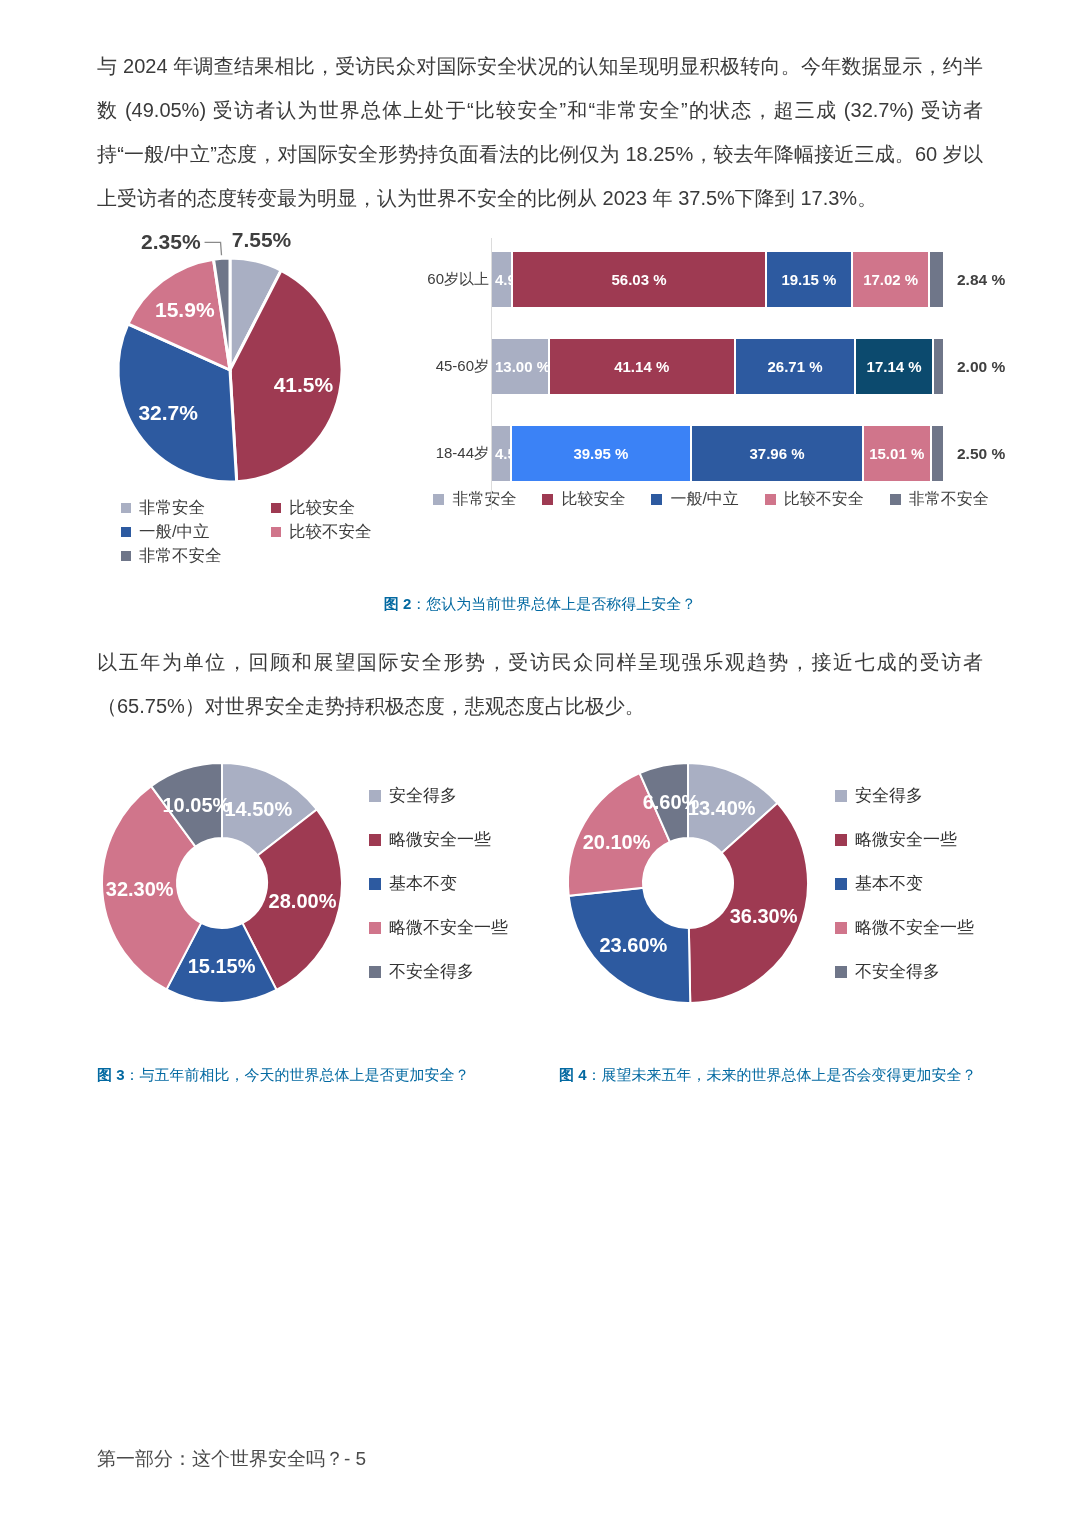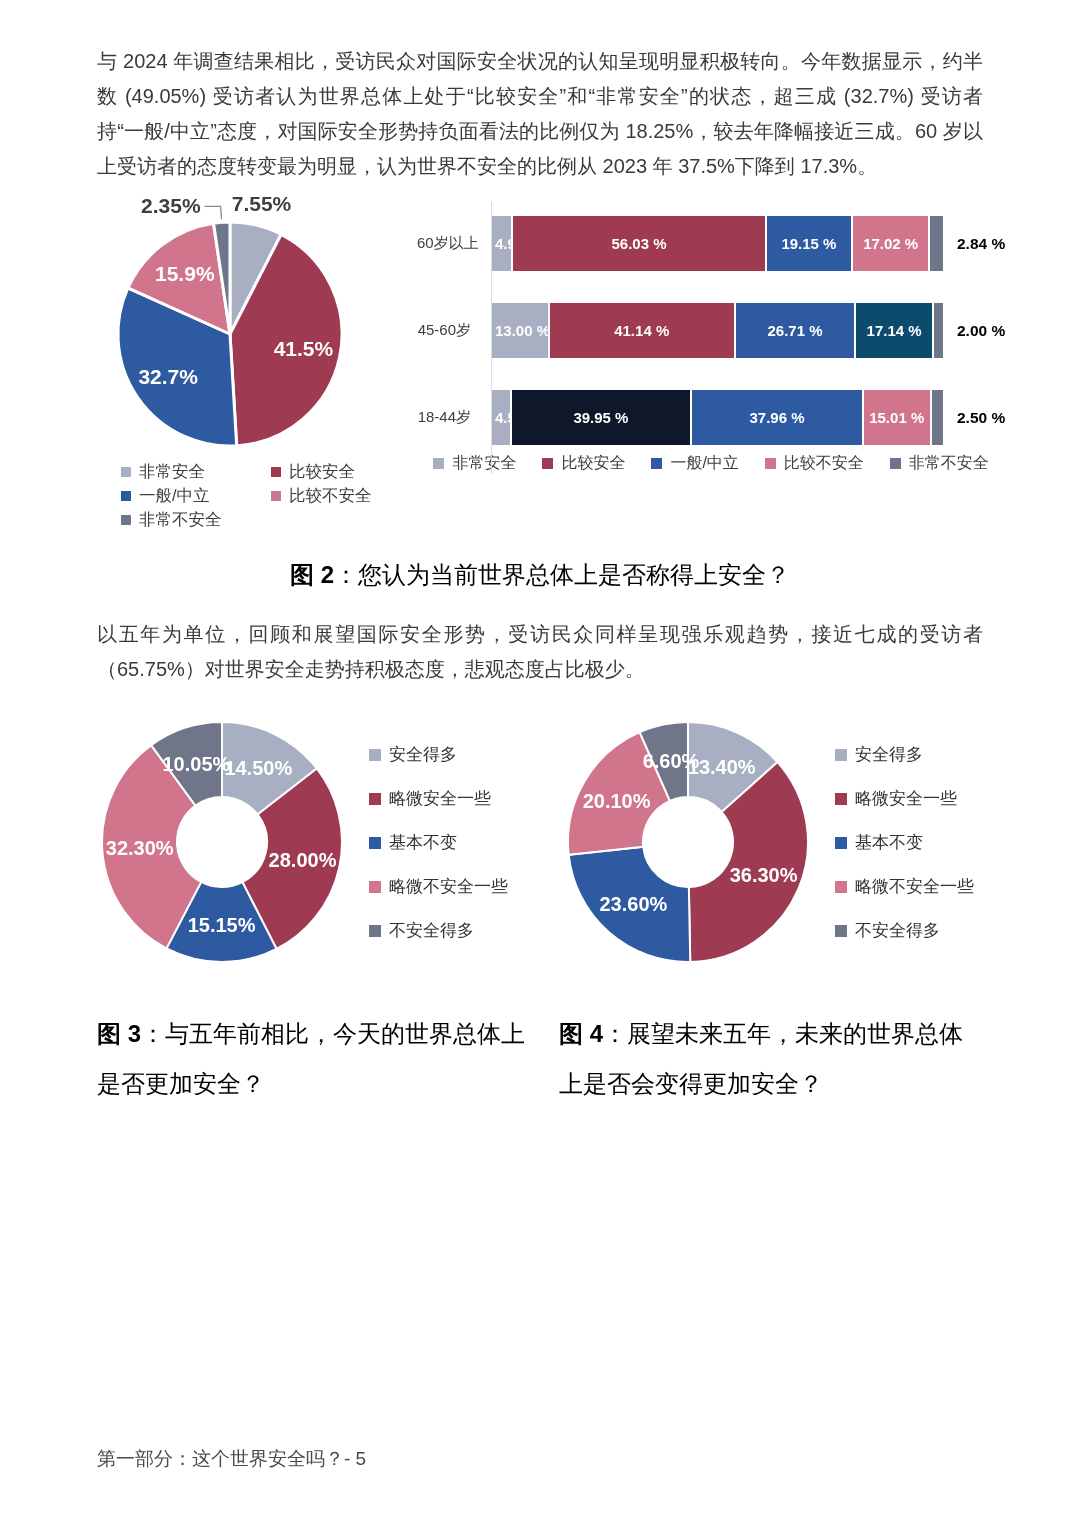--- a/index.html
+++ b/index.html
@@ -5,47 +5,47 @@
   html,body{margin:0;padding:0;background:#fff;}
   body{font-family:"Liberation Sans","DejaVu Sans",sans-serif;}
   *{box-sizing:border-box;}
   .page{position:relative;width:1080px;height:1527px;background:#ffffff;overflow:hidden;}
   .content{padding:0 97px;}
 
   .title-row{margin-top:138px;display:flex;align-items:center;}
   .title-accent{width:6px;height:32px;background:#2E5394;margin-right:16px;flex:none;}
   .page-title{margin:0;font-size:29px;font-weight:700;color:#2E5394;letter-spacing:1px;}
 
-  .para{font-size:20px;line-height:35px;color:#3a3a3a;text-align:justify;margin:0;}
+  .para{font-size:20px;line-height:44px;color:#3a3a3a;text-align:justify;margin:0;}
   .para1{margin-top:44px;}
   .para2{margin-top:26px;}
 
   .charts-row{margin-top:10px;display:flex;align-items:flex-start;width:906px;}
   .pie-block{width:308px;flex:none;}
   .pie-svg{display:block;}
   .pie-legend{display:grid;grid-template-columns:150px auto;row-gap:2px;margin:2px 0 0 24px;font-size:16.5px;color:#3d3d3d;}
   .legend-item{display:flex;align-items:center;white-space:nowrap;}
   .swatch{width:11px;height:11px;display:inline-block;flex:none;margin-right:8px;}
   .pie-legend .swatch{width:10px;height:10px;}
 
   .bar-block{position:relative;flex:1;margin-left:12px;padding-top:22px;}
   .bar-axis{position:absolute;left:74px;top:8px;width:1px;height:272px;background:#DCDCDC;}
   .bar-row{display:flex;align-items:center;height:55px;margin-bottom:32px;}
   .bar-rows .bar-row:last-child{margin-bottom:6px;}
-  .bar-cat{width:74px;flex:none;text-align:right;padding-right:20px;font-size:15px;color:#3d3d3d;white-space:nowrap;}
+  .bar-cat{width:74px;flex:none;text-align:right;padding-right:2px;font-size:15px;color:#3d3d3d;white-space:nowrap;}
   .bar-track{display:flex;width:452px;height:55px;flex:none;}
   .bar-seg{display:flex;align-items:center;justify-content:center;height:100%;border-right:2px solid #fff;}
   .bar-seg:last-child{border-right:none;}
   .seg-label{color:#fff;font-size:15px;font-weight:700;white-space:nowrap;}
   .bar-seg.first{justify-content:flex-start;}
   .bar-seg.first .seg-label{padding-left:4px;}
-  .bar-outside{margin-left:14px;font-size:15.5px;font-weight:700;color:#000000;white-space:nowrap;}
+  .bar-outside{margin-left:14px;font-size:15.5px;font-weight:700;color:#404040;white-space:nowrap;}
   .bar-legend{display:flex;justify-content:center;gap:26px;margin-top:8px;font-size:16px;color:#3d3d3d;}
 
-  .fig-caption{font-size:24px;color:#000000;}
+  .fig-caption{font-size:15px;color:#0369a1;}
   .fig-caption b{font-weight:700;}
   .fig2-caption{margin-top:28px;text-align:center;}
 
   .donut-row{margin-top:30px;display:flex;align-items:flex-start;width:906px;}
   .donut-svg{display:block;flex:none;}
   .donut-legend{display:flex;flex-direction:column;gap:21px;padding-top:26px;width:168px;flex:none;font-size:17px;color:#333;margin-left:22px;}
   .donut-legend .swatch{width:12px;height:12px;}
   .donut2{margin-left:26px;}
 
   .captions-row{margin-top:42px;display:flex;}
@@ -146,21 +146,21 @@
                 <div class="bar-seg" style="width: 2%; background: rgb(111, 118, 137);"></div>
               </div>
               <div class="bar-outside">2.00 %</div>
             </div>
             <div class="bar-row">
               <div class="bar-cat">18-44岁</div>
               <div class="bar-track">
                 <div class="bar-seg first" style="width: 4.57%; background: rgb(169, 175, 195);">
                   <span class="seg-label">4.57 %</span>
                 </div>
-                <div class="bar-seg" style="width: 39.95%; background: #0f172a;">
+                <div class="bar-seg" style="width: 39.95%; background: #3b82f6;">
                   <span class="seg-label">39.95 %</span>
                 </div>
                 <div class="bar-seg" style="width: 37.96%; background: rgb(45, 90, 160);">
                   <span class="seg-label">37.96 %</span>
                 </div>
                 <div class="bar-seg" style="width: 15.01%; background: rgb(208, 117, 139);">
                   <span class="seg-label">15.01 %</span>
                 </div>
                 <div class="bar-seg" style="width: 2.5%; background: rgb(111, 118, 137);"></div>
               </div>

